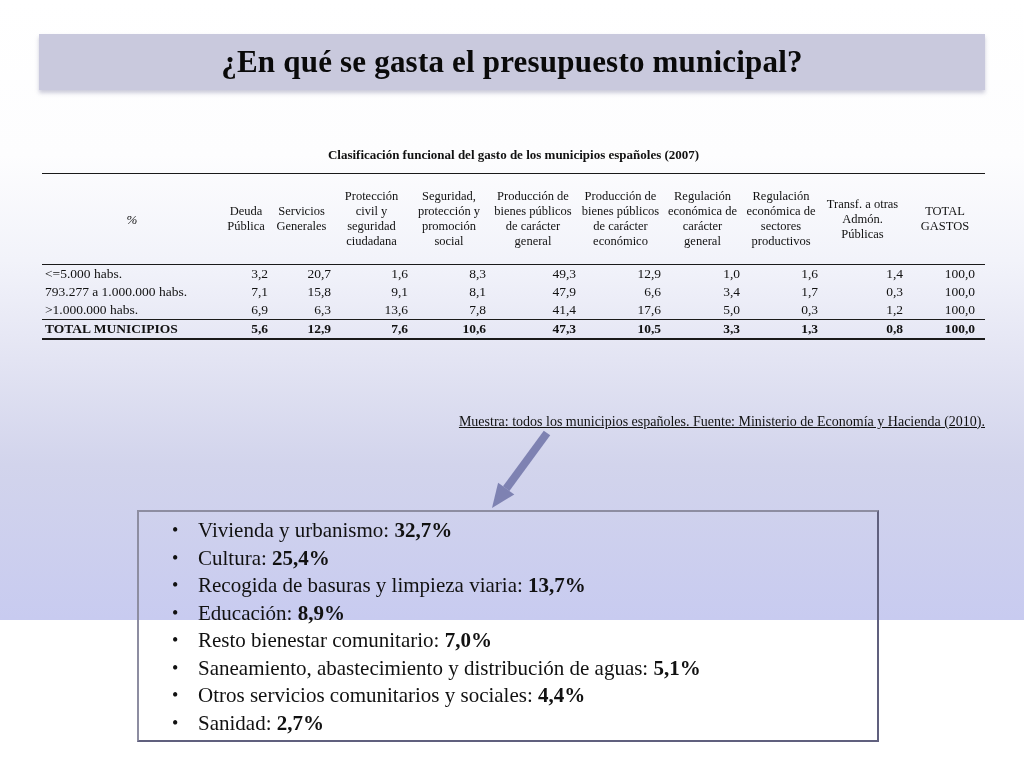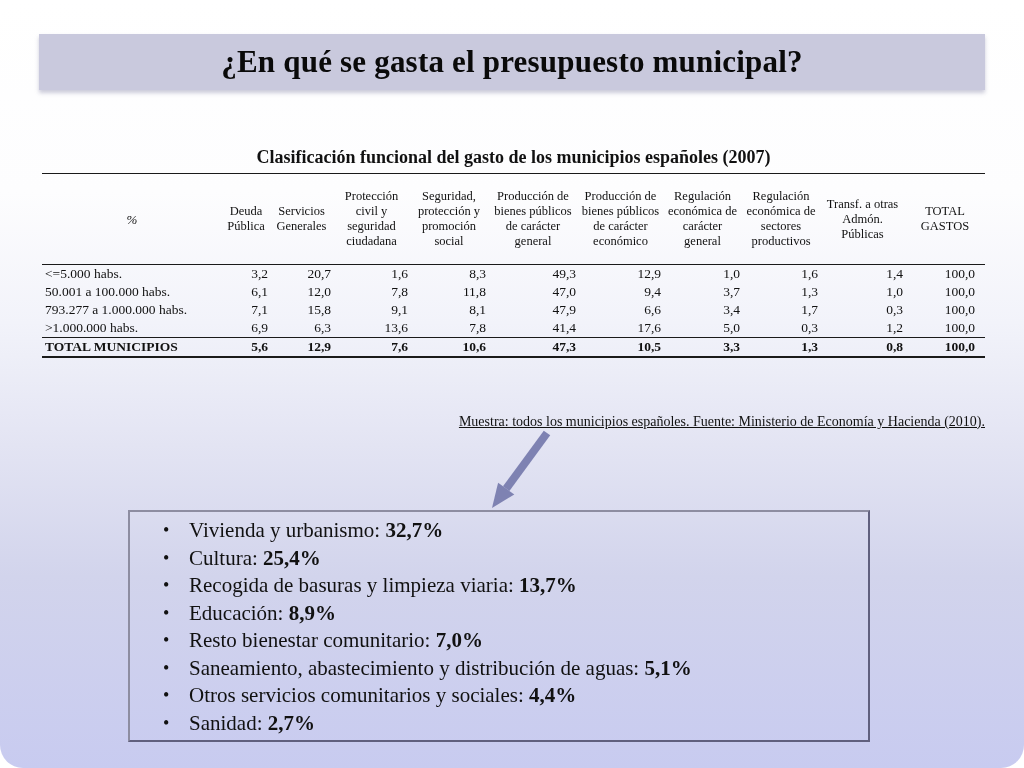--- a/index.html
+++ b/index.html
@@ -4,42 +4,41 @@
 <style>
   html, body { margin: 0; padding: 0; }
   body {
     width: 1024px; height: 768px;
     overflow: hidden;
     font-family: "Liberation Serif", serif;
     color: #111;
   }
   .slide {
     position: relative;
-    width: 1024px; height: 768px;
+    width: 1024px; height: 620px;
     background: linear-gradient(180deg,
       #ffffff 0%, #fdfdfe 25%, #f2f3fa 42%,
       #e3e4f3 58%, #d2d4ec 75%, #c8cbf0 100%);
-    border-radius: 23px;
   }
   .title-bar {
     position: absolute; left: 39px; top: 34px;
     width: 946px; height: 56px;
     background: #c9c9dd;
     display: flex; align-items: center; justify-content: center;
     box-shadow: 0 3px 4px rgba(110,110,150,0.35);
   }
   .title-bar h1 {
     margin: 0;
     font-size: 31px; font-weight: bold; color: #0a0a0a;
     letter-spacing: 0.2px;
     white-space: nowrap;
   }
   .table-title {
     position: absolute; left: 42px; top: 147px; width: 943px;
-    text-align: center; font-size: 18px; font-weight: bold;
+    text-align: center; font-size: 13px; font-weight: bold;
   }
   table.stats {
     position: absolute; left: 42px; top: 173px; width: 943px;
     border-collapse: collapse; table-layout: fixed;
     border-top: 1.5px solid #1a1a1a;
     border-bottom: 2px solid #1a1a1a;
   }
   table.stats thead th {
     font-weight: normal; font-size: 12.5px; line-height: 15px;
     text-align: center; vertical-align: middle;
@@ -57,21 +56,21 @@
   table.stats tr.total td {
     font-weight: bold;
     border-top: 1px solid #1a1a1a;
   }
   .footnote {
     position: absolute; left: 42px; top: 414px; width: 943px;
     text-align: right; font-size: 14px; text-decoration: underline;
   }
   .arrow-svg { position: absolute; left: 470px; top: 425px; }
   .callout {
-    position: absolute; left: 128px; top: 510px;
+    position: absolute; left: 137px; top: 510px;
     width: 742px; height: 232px; box-sizing: border-box;
     border: 2px solid #60607e;
     border-top-color: #8d8da1; border-left-color: #8d8da1;
     padding-top: 5px;
     background: transparent;
   }
   .callout ul { list-style: none; margin: 0; padding: 0; }
   .callout li {
     position: relative;
     font-size: 21px; line-height: 27.5px;
@@ -132,33 +131,20 @@
           <td class="num">1,6</td>
           <td class="num">8,3</td>
           <td class="num">49,3</td>
           <td class="num">12,9</td>
           <td class="num">1,0</td>
           <td class="num">1,6</td>
           <td class="num">1,4</td>
           <td class="num">100,0</td>
         </tr>
         <tr>
-          <td class="label">50.001 a 100.000 habs.</td>
-          <td class="num">6,1</td>
-          <td class="num">12,0</td>
-          <td class="num">7,8</td>
-          <td class="num">11,8</td>
-          <td class="num">47,0</td>
-          <td class="num">9,4</td>
-          <td class="num">3,7</td>
-          <td class="num">1,3</td>
-          <td class="num">1,0</td>
-          <td class="num">100,0</td>
-        </tr>
-        <tr>
           <td class="label">793.277 a 1.000.000 habs.</td>
           <td class="num">7,1</td>
           <td class="num">15,8</td>
           <td class="num">9,1</td>
           <td class="num">8,1</td>
           <td class="num">47,9</td>
           <td class="num">6,6</td>
           <td class="num">3,4</td>
           <td class="num">1,7</td>
           <td class="num">0,3</td>

